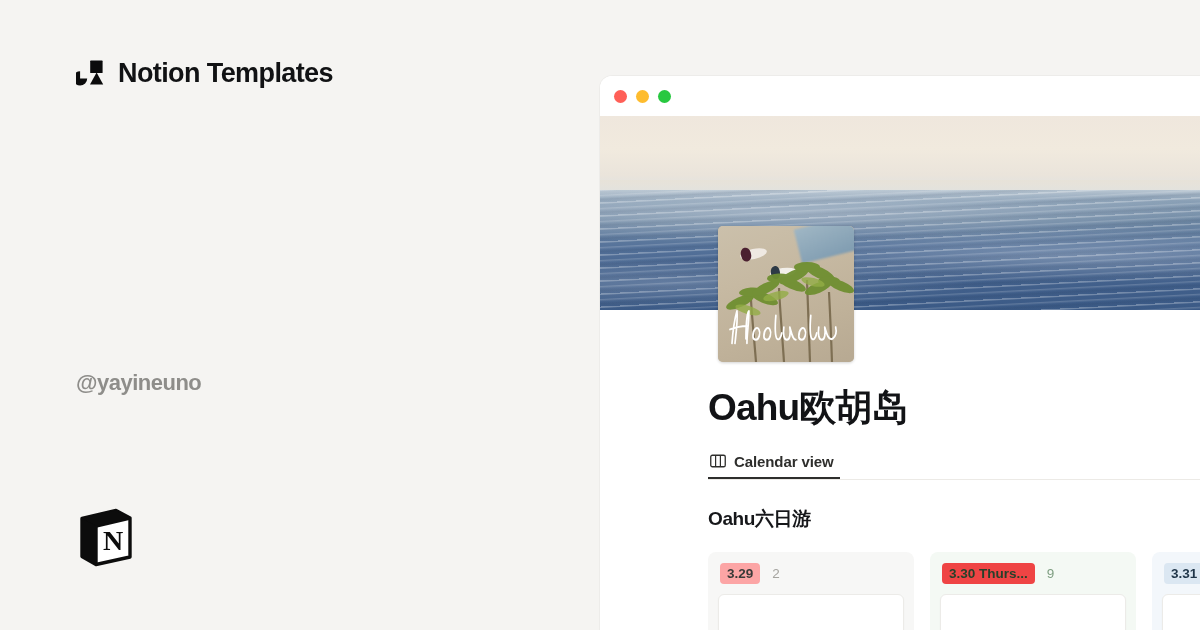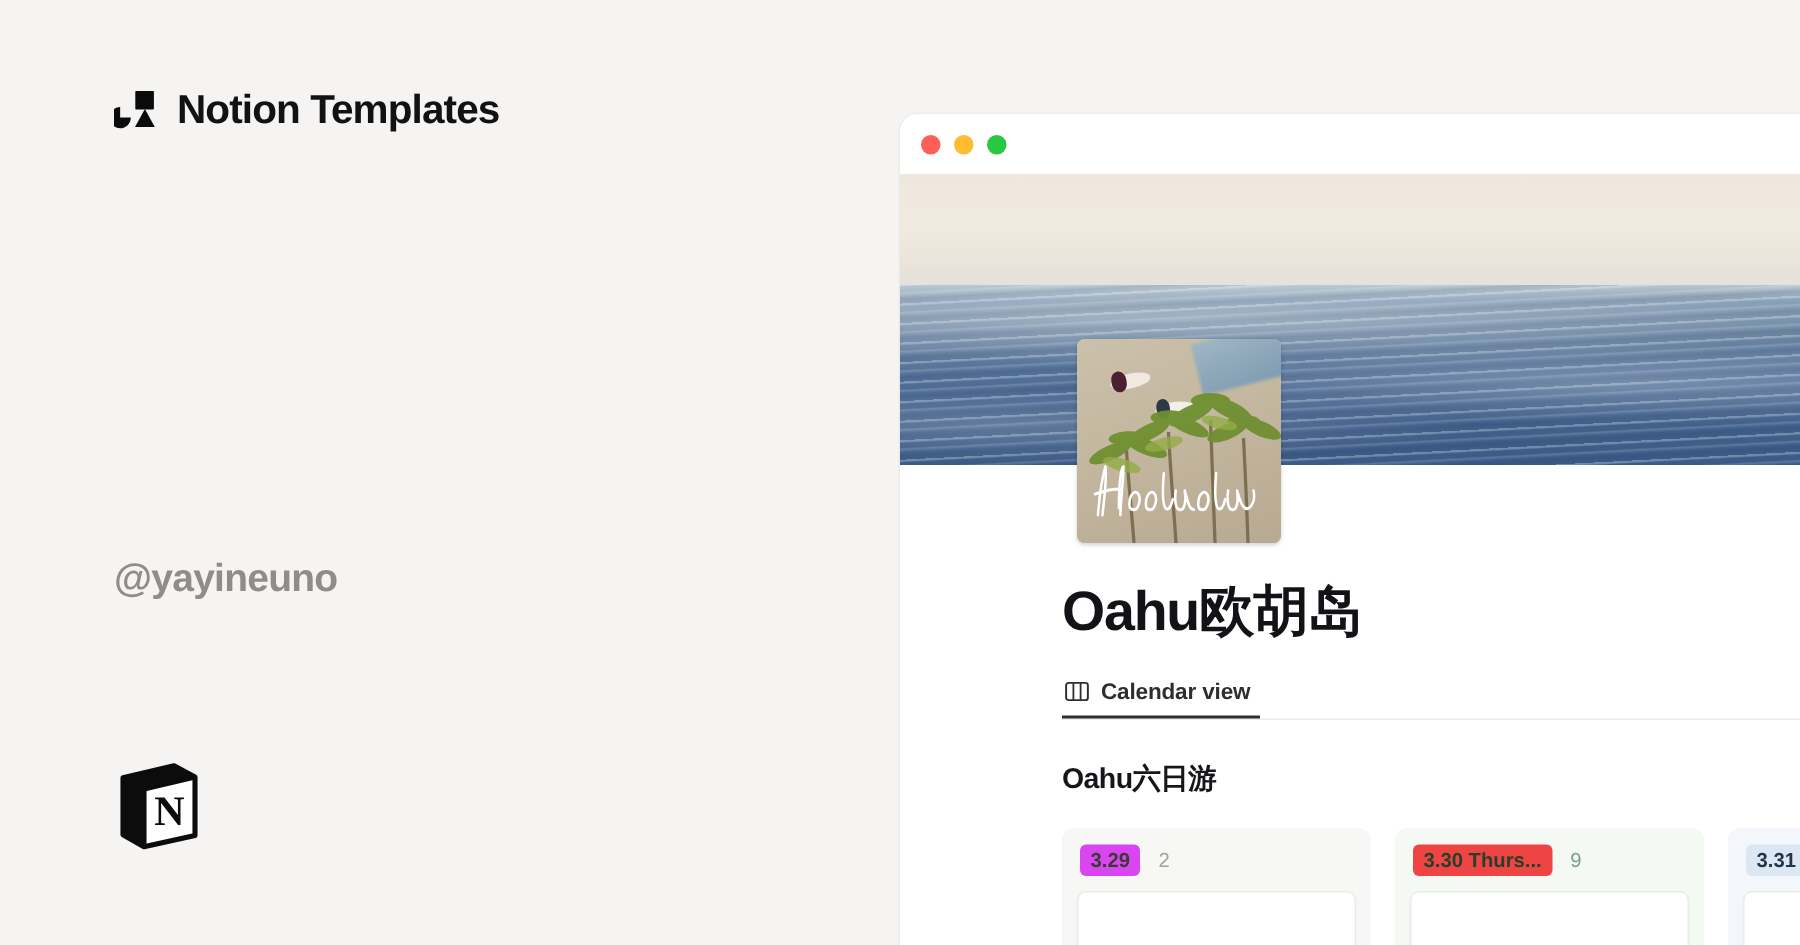--- a/index.html
+++ b/index.html
@@ -22,21 +22,21 @@
   }
 
   .headline {
     position:absolute; left:76px; top:196px; width:500px;
     font-size:58px; font-weight:700; line-height:1.235;
     letter-spacing:-1.9px; color:#15161a;
   }
 
   .handle {
     position:absolute; left:76px; top:370px;
-    font-size:26px; font-weight:600; color:#8e8d8a; letter-spacing:-0.5px;
+    font-size:22px; font-weight:600; color:#8e8d8a; letter-spacing:-0.5px;
   }
 
   .notion-logo { position:absolute; left:76px; top:505px; width:60px; height:64px; }
 
   
   .window {
     position:absolute; left:600px; top:76px; width:620px; height:560px;
     background:#fff; border-top-left-radius:12px; overflow:hidden;
     box-shadow:0 0 0 1px rgba(0,0,0,0.03);
   }
@@ -127,21 +127,21 @@
   .board { margin-top:20px; display:flex; gap:16px; }
   .column { width:206px; flex:none; border-radius:8px; padding:10px 10px 12px 10px; }
   .column.c-gray  { background:#f7f7f6; }
   .column.c-green { background:#f4f9f4; }
   .column.c-blue  { background:#f3f7fb; }
   .col-head { display:flex; align-items:center; gap:12px; padding:1px 0 0 2px; }
   .badge {
     font-size:13.5px; font-weight:600; padding:3px 7px; border-radius:4px;
     white-space:nowrap; max-width:128px; overflow:hidden; text-overflow:ellipsis;
   }
-  .badge.b-gray  { background:#d946ef; color:#3a3a38; }
+  .badge.b-gray  { background:#fca5a5; color:#3a3a38; }
   .badge.b-green { background:#ef4444; color:#27402a; }
   .badge.b-blue  { background:#dbe7f2; color:#1f3548; }
   .col-count { font-size:13.5px; font-weight:500; }
   .col-count.g-gray{ color:#a5a49f; } .col-count.g-green{ color:#7f9f82; } .col-count.g-blue{ color:#7d98ae; }
   .card {
     margin-top:10px; height:44px; background:#fff; border:1px solid #ecebe8;
     border-radius:6px; box-shadow:0 1px 2px rgba(16,17,20,0.035);
   }
 </style>
 </head>

